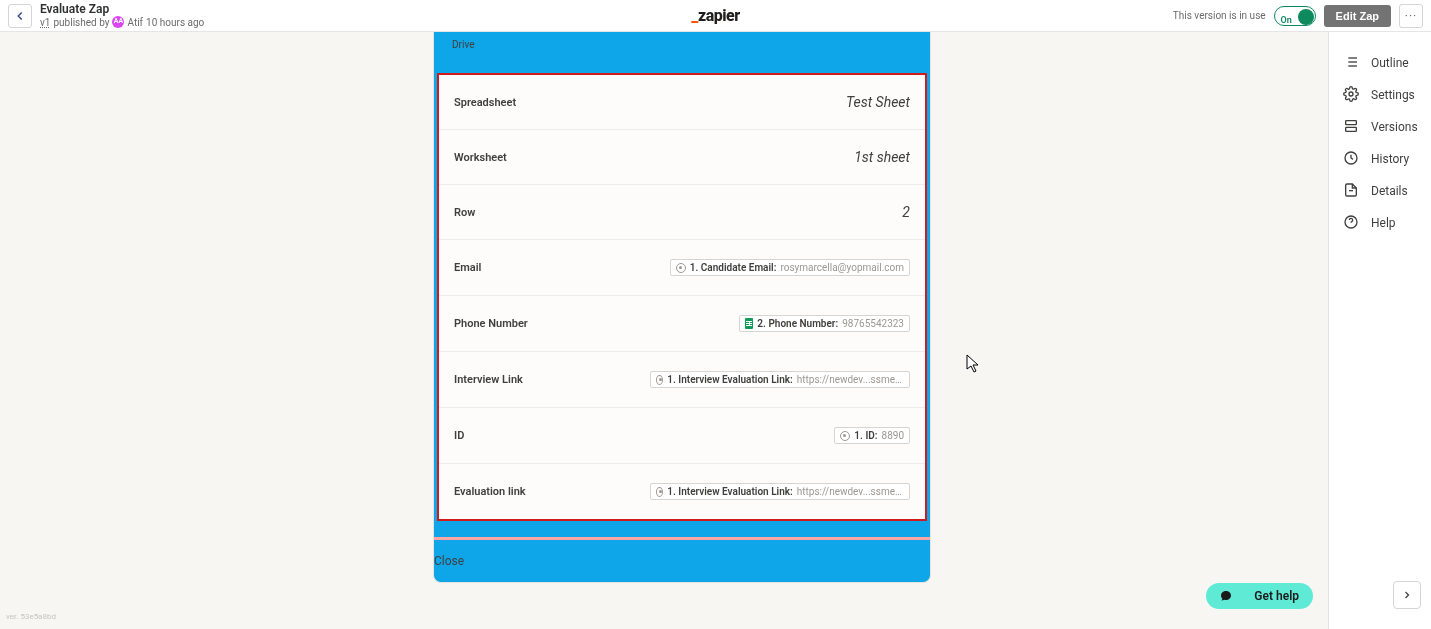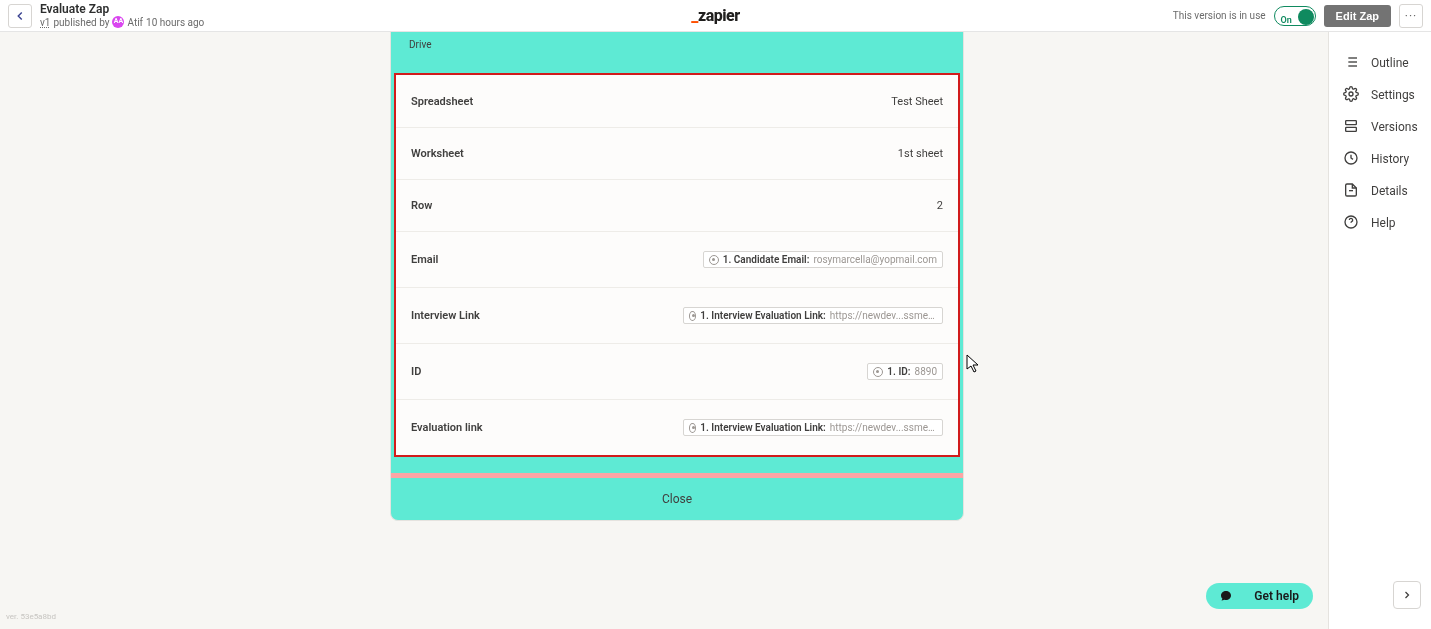--- a/index.html
+++ b/index.html
@@ -146,24 +146,24 @@
     .main-area {
       position: absolute;
       top: 32px;
       left: 0;
       right: 103px;
       bottom: 0;
       background: #f7f6f3;
     }
     .panel {
       position: absolute;
-      left: 390px;
+      left: 433px;
       top: 0;
-      width: 574px;
-      background: #5eead4;
+      width: 498px;
+      background: #0ea5e9;
       border: 1px solid #e5e3df;
       border-radius: 0 0 8px 8px;
       border-top: none;
       overflow: hidden;
     }
     .drive-row {
       padding: 7px 18px;
       font-size: 10px;
       color: #403f3e;
     }
@@ -182,22 +182,23 @@
     }
     .field-row:first-child {
       border-top: none;
     }
     .field-label {
       font-size: 11px;
       font-weight: 600;
       color: #403f3e;
     }
     .field-value-plain {
-      font-size: 11px;
+      font-size: 14px;
       color: #403f3e;
+      font-style: italic;
     }
     .pill {
       border: 1px solid #d7d5d2;
       border-radius: 2px;
       background: #fff;
       padding: 2px 5px;
       display: inline-flex;
       align-items: center;
       gap: 4px;
       font-size: 10px;
@@ -247,25 +248,24 @@
       color: #403f3e;
       white-space: nowrap;
     }
     .pill-light {
       color: #9c9793;
       white-space: nowrap;
       overflow: hidden;
       text-overflow: ellipsis;
     }
     .close-row {
-      text-align: center;
       padding: 14px 0;
       font-size: 12px;
       color: #403f3e;
-      border-top: 5px solid #fca5a5;
+      border-top: 3px solid #fca5a5;
       cursor: pointer;
     }
     .sidebar {
       position: absolute;
       top: 32px;
       right: 0;
       width: 103px;
       bottom: 0;
       background: #fff;
       border-left: 1px solid #e5e3df;
@@ -387,20 +387,28 @@
 
       <div class="field-row">
         <span class="field-label">Email</span>
         <span class="pill">
           <span class="icon-circle"></span>
           <span class="pill-strong">1. Candidate Email:</span>
           <span class="pill-light">rosymarcella@yopmail.com</span>
         </span>
       </div>
 
+      <div class="field-row">
+        <span class="field-label">Phone Number</span>
+        <span class="pill">
+          <span class="icon-sheets"></span>
+          <span class="pill-strong">2. Phone Number:</span>
+          <span class="pill-light">98765542323</span>
+        </span>
+      </div>
 
       <div class="field-row">
         <span class="field-label">Interview Link</span>
         <span class="pill">
           <span class="icon-circle"></span>
           <span class="pill-strong">1. Interview Evaluation Link:</span>
           <span class="pill-light">https://newdev...ssment/ODg5MA==</span>
         </span>
       </div>
 

